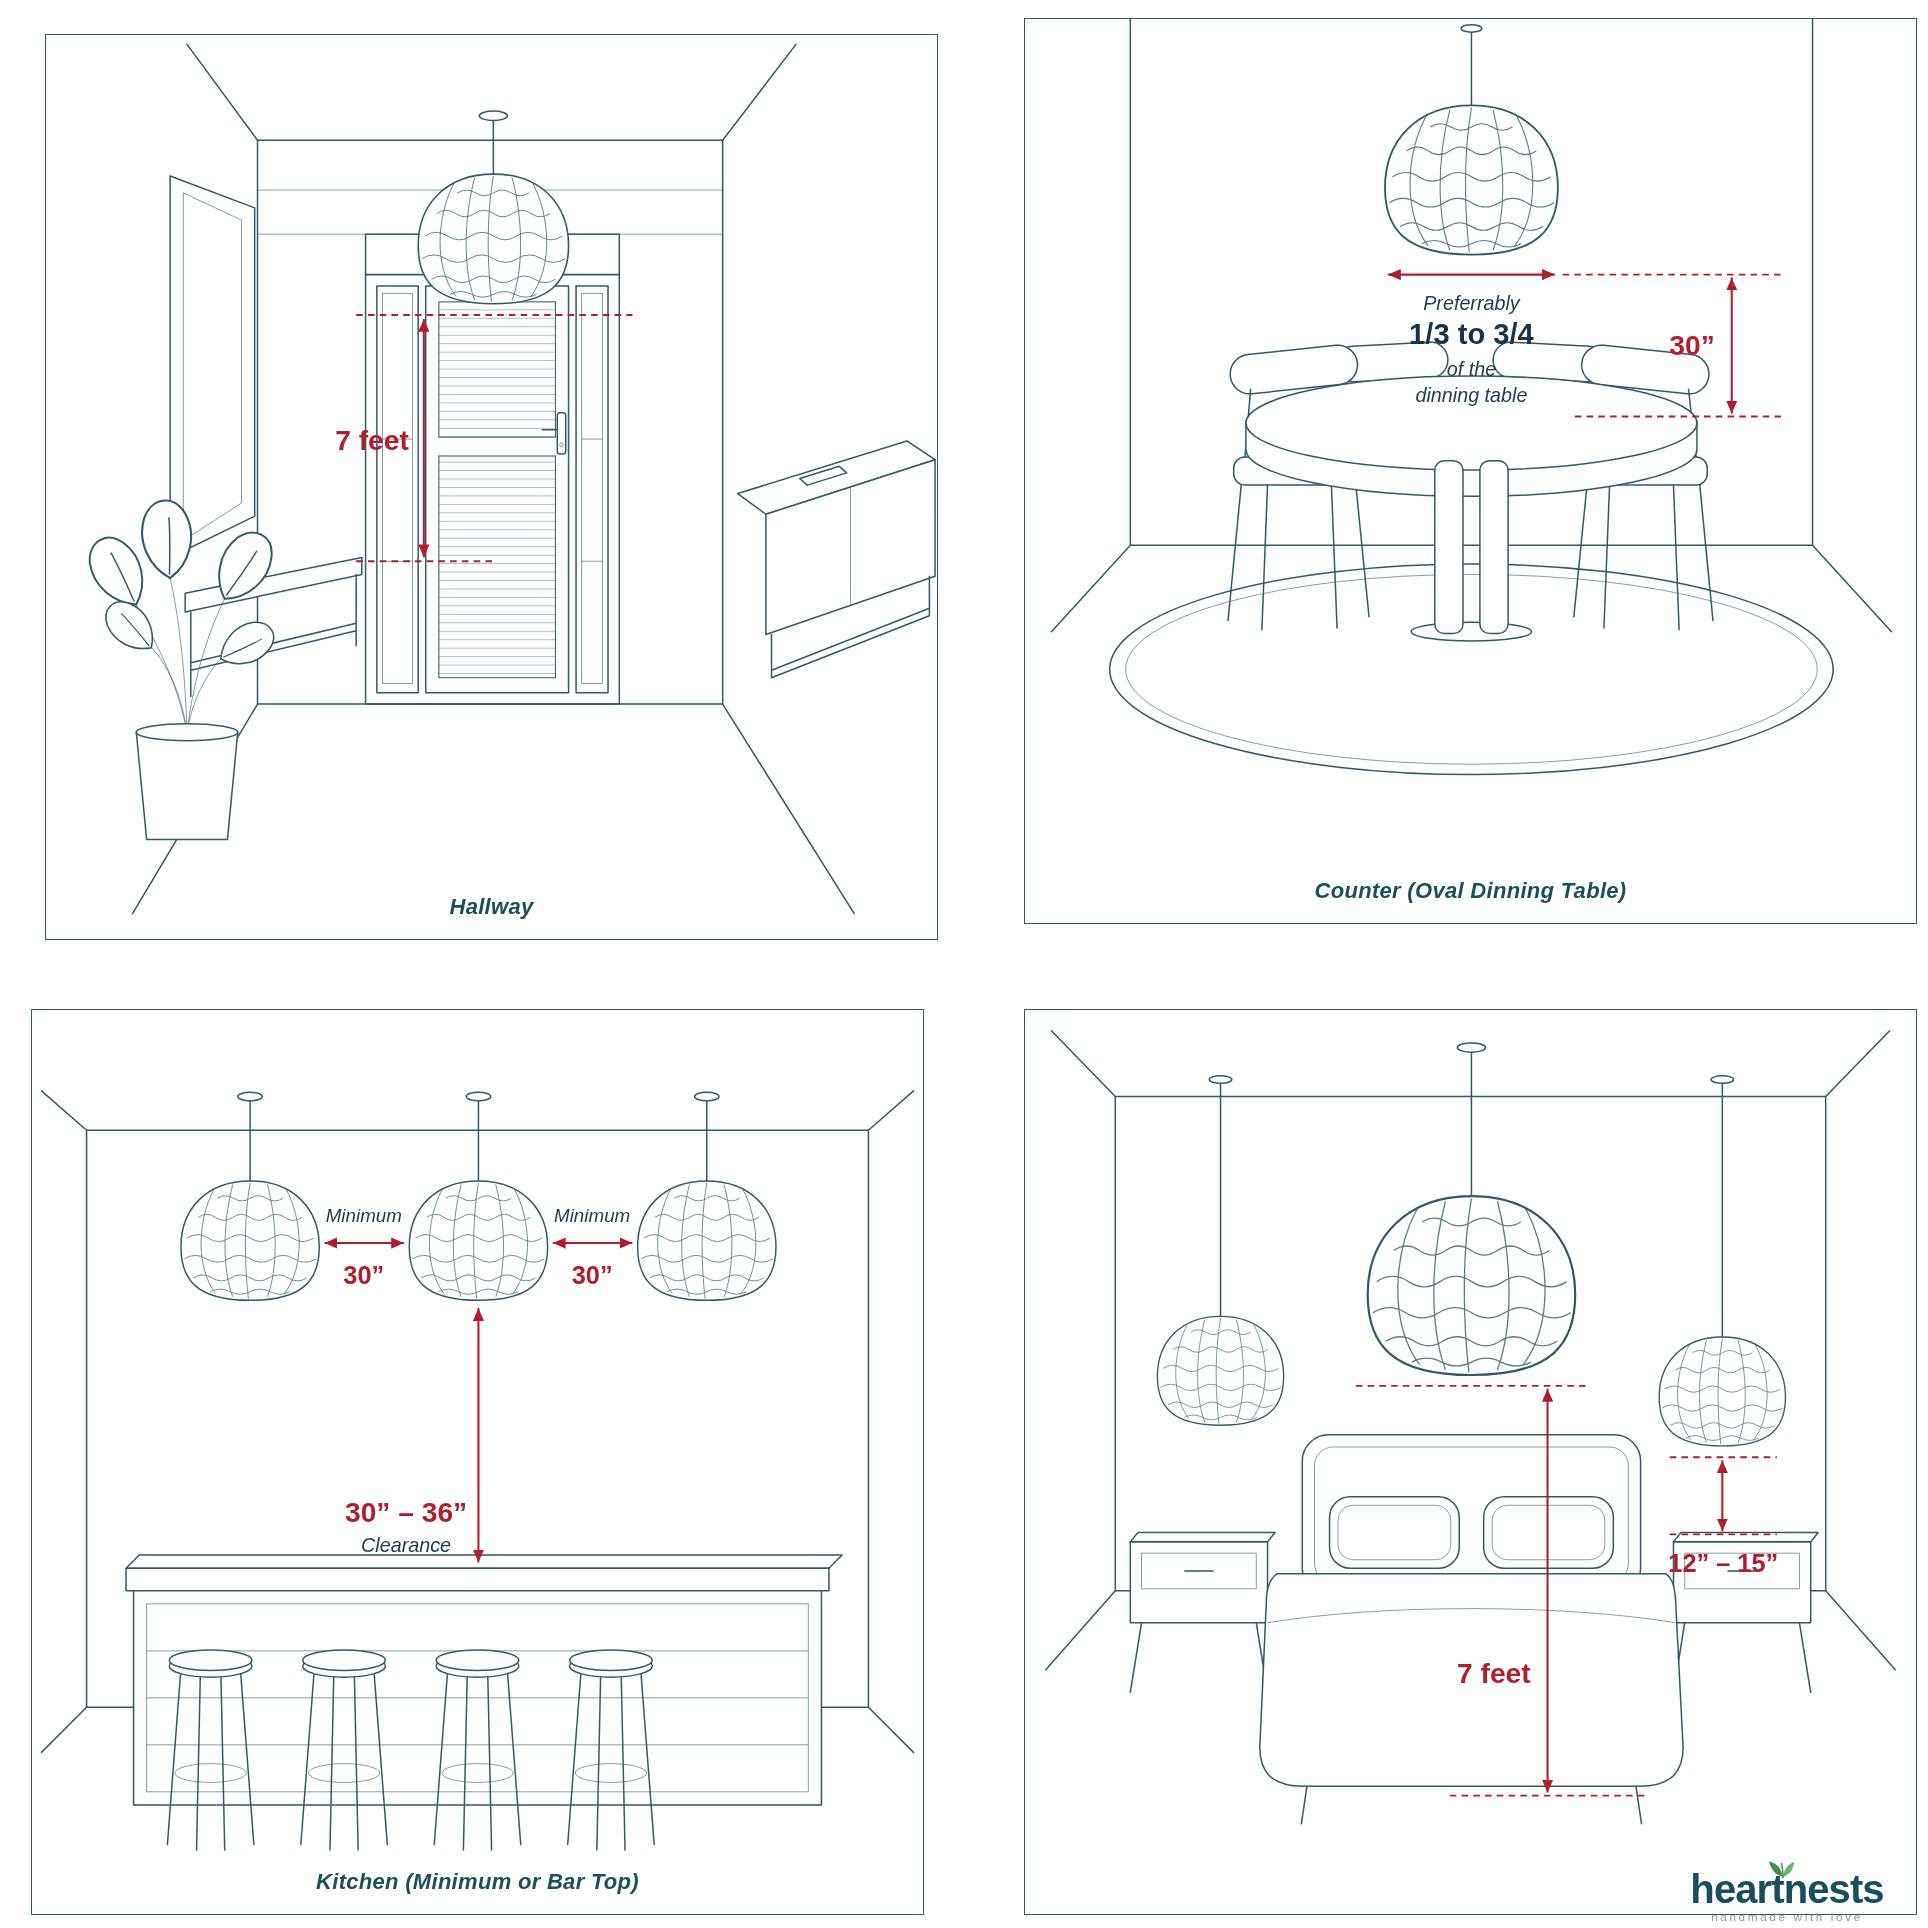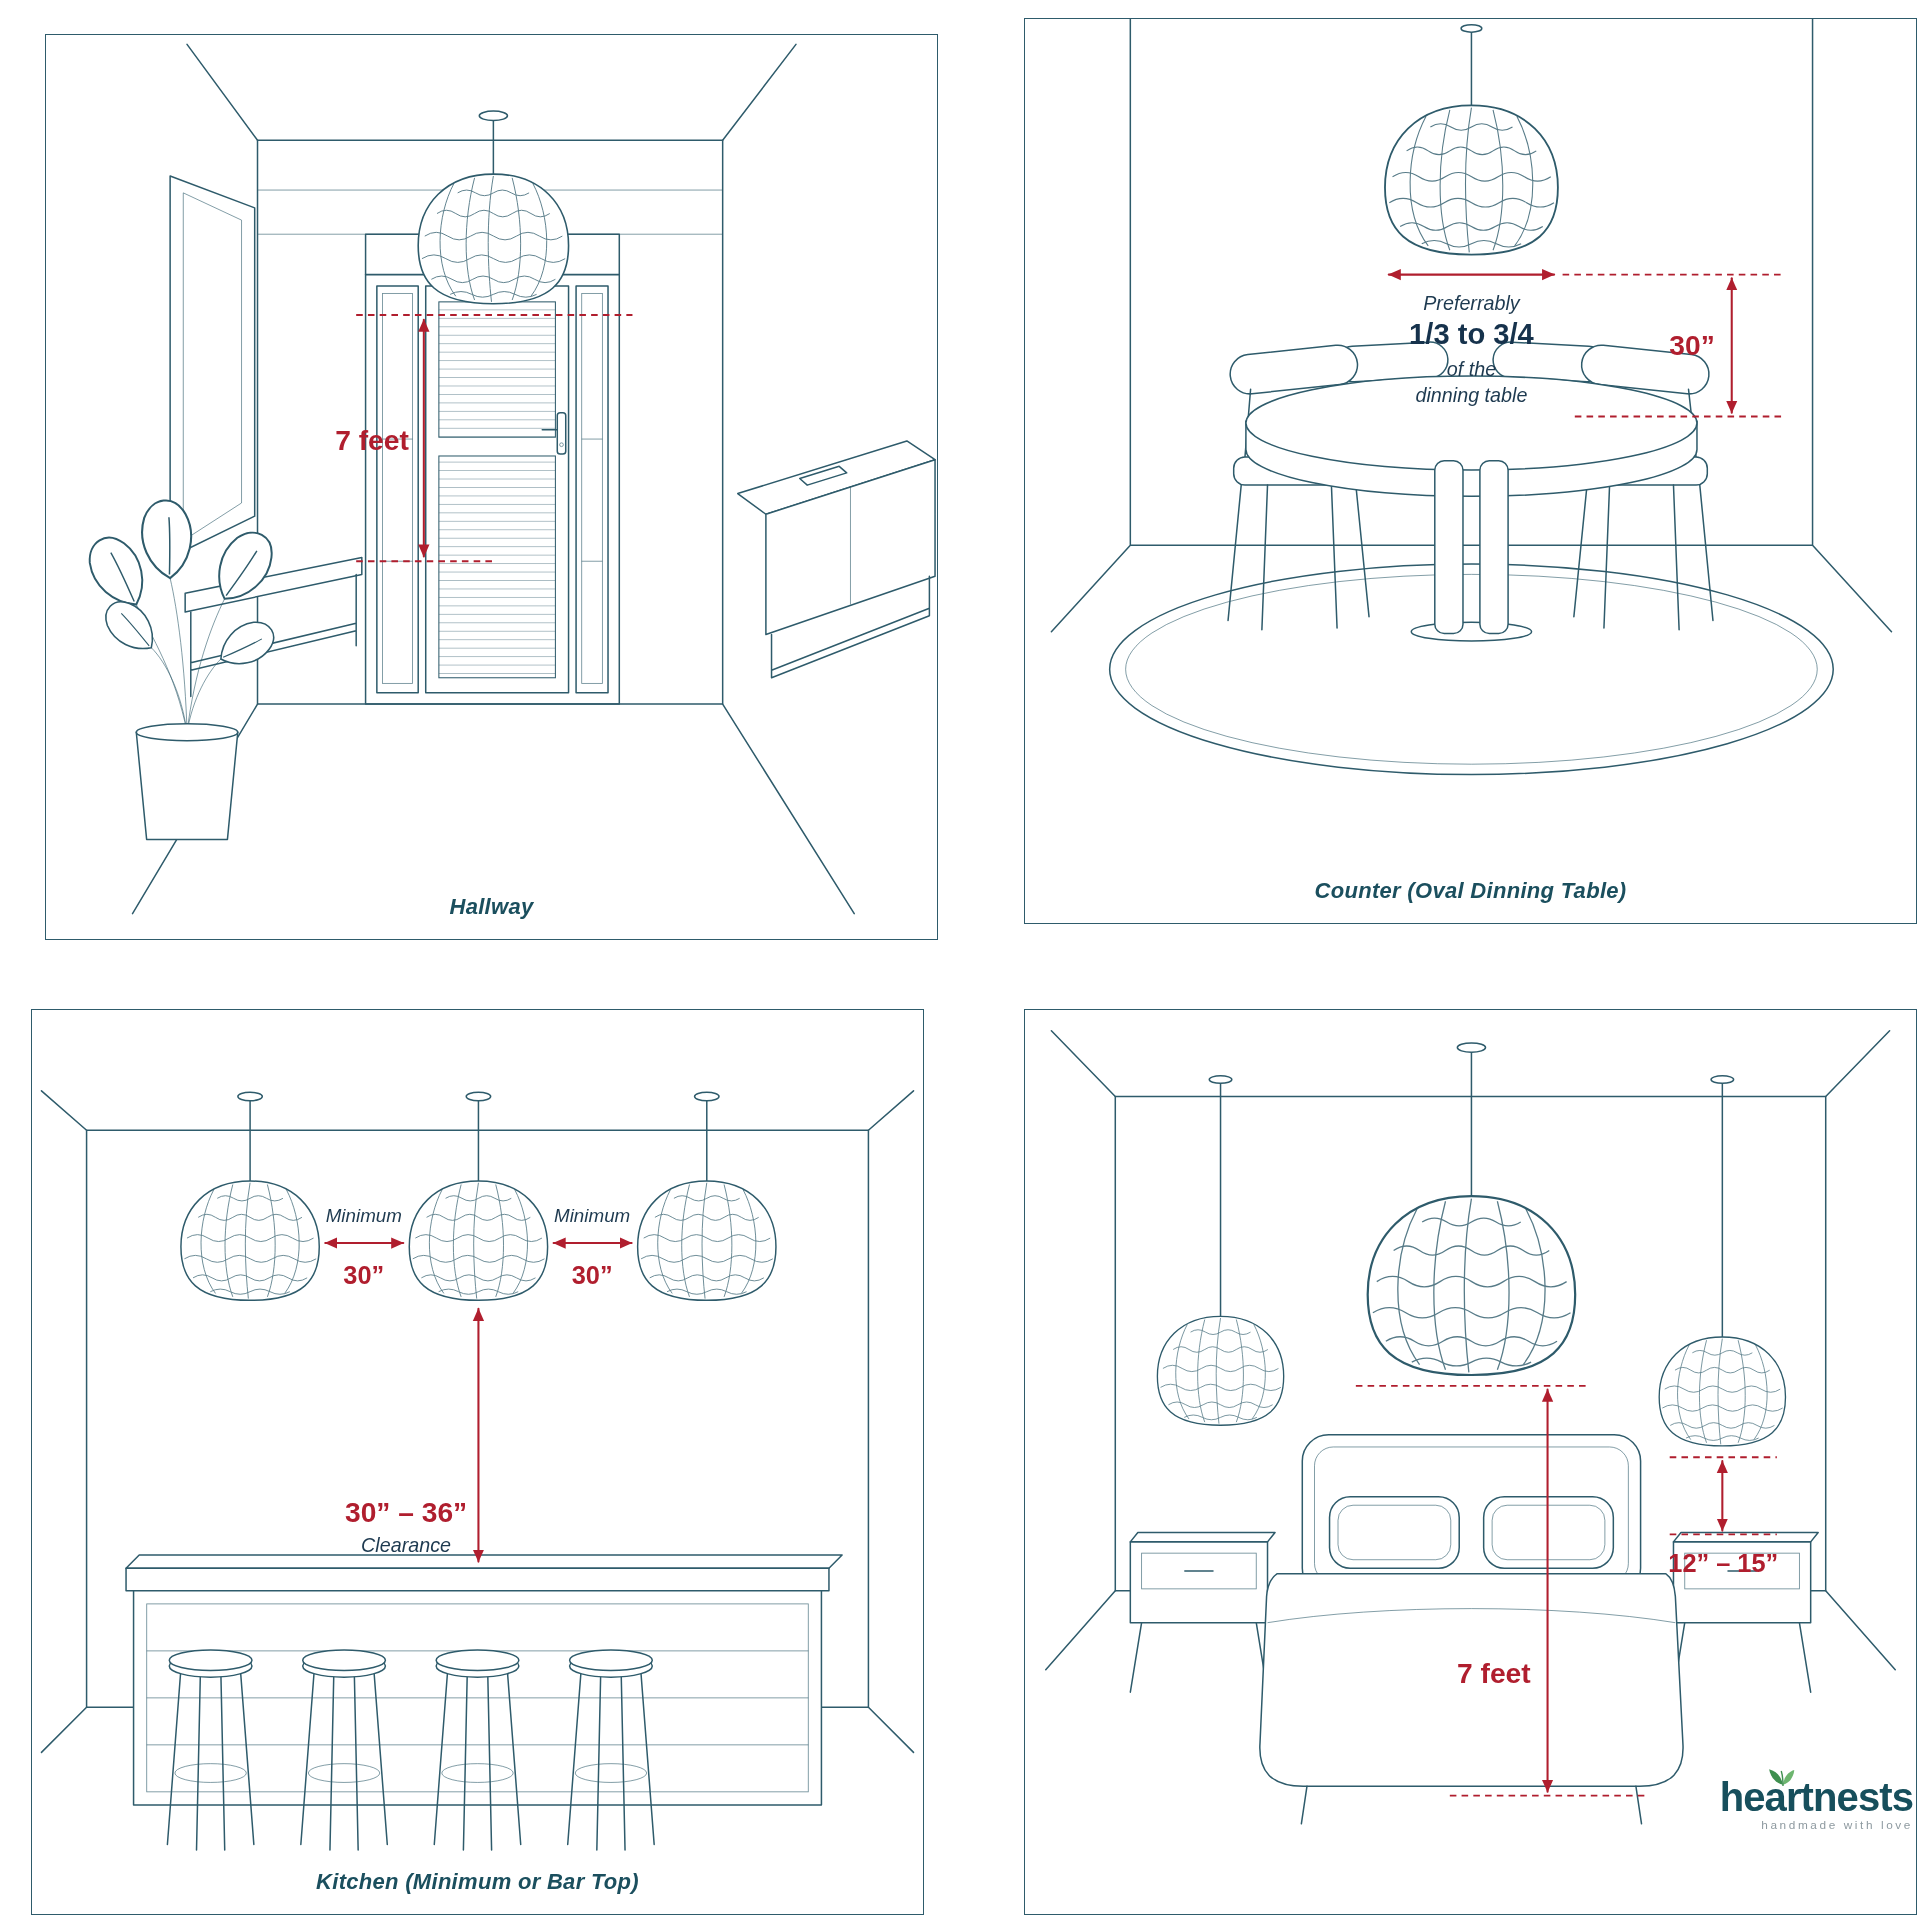--- a/index.html
+++ b/index.html
@@ -24,21 +24,21 @@
   .glass{fill:url(#hlines);stroke:#2e5b6b;stroke-width:1.1}
   .red{stroke:#b01e2e;fill:none;stroke-width:2.2;stroke-linecap:round}
   .redD{stroke:#b01e2e;fill:none;stroke-width:2;stroke-dasharray:7 5.5}
   text{font-family:"Liberation Sans",sans-serif}
   .rlab{fill:#b01e2e;font-weight:700;font-size:30px}
   .rlab-sm{fill:#b01e2e;font-weight:700;font-size:27px}
   .nlab{fill:#1e3a50;font-style:italic;font-size:21px}
   .nlab-sm{fill:#1e3a50;font-style:italic;font-size:20px}
   .nbold{fill:#16324c;font-weight:700;font-size:31px}
   
-  .brand{position:absolute;right:15px;top:1776px;width:252px;text-align:right}
+  .brand{position:absolute;right:15px;top:1868px;width:252px;text-align:center}
   .brand-name{font-size:40px;font-weight:700;color:#174f5c;letter-spacing:-0.9px;line-height:1.05}
   .brand-tagline{font-size:11.8px;color:#8e9aa0;letter-spacing:2.6px;margin-top:0}
   .sprout{position:absolute;left:105px;top:-12.2px;width:34px;height:22.6px}
 </style>
 </head>
 <body>
 
 <svg width="0" height="0" style="position:absolute" aria-hidden="true">
   <defs>
     <marker id="arrow-red" viewBox="0 0 10 10" refX="9" refY="5" markerWidth="6.5" markerHeight="6.5" orient="auto-start-reverse">

